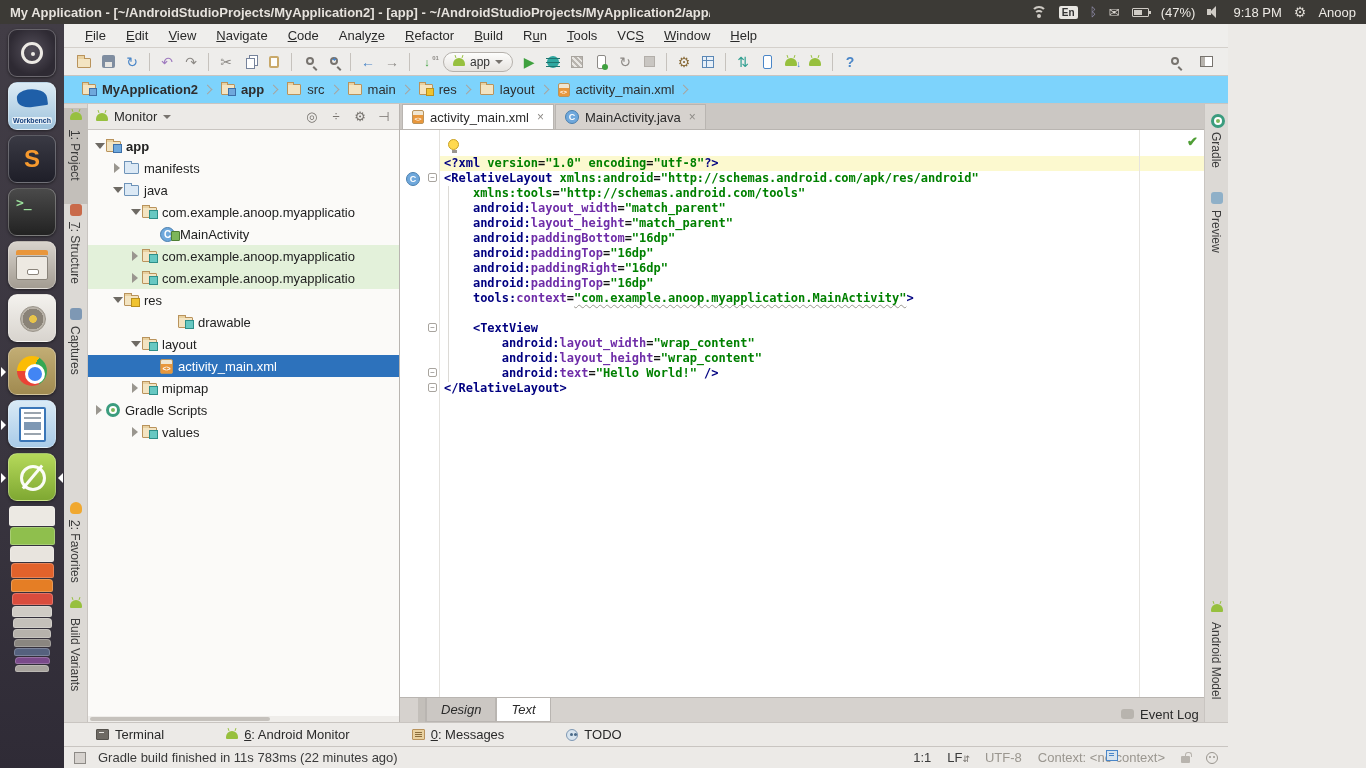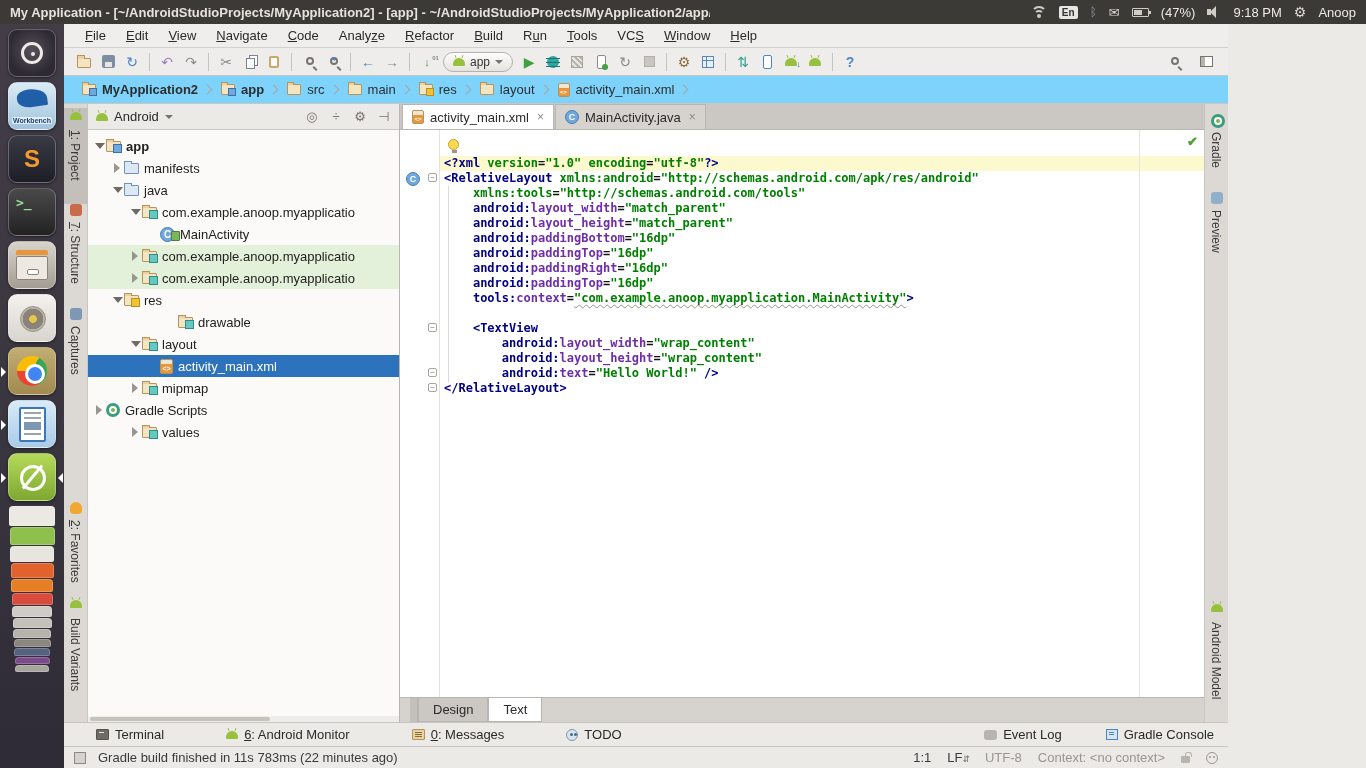--- a/index.html
+++ b/index.html
@@ -164,29 +164,29 @@
   .code-line.caret { background:#FCF9CF; }
   .c-t{color:#000080;} .c-n{color:#000080;} .c-a{color:#6F2DA8;} .c-g{color:#008000;} .c-p{color:#111;}
   .c-w{color:#008000; text-decoration:underline wavy #9A968F 1px; text-underline-offset:2px;}
   .fold { position:absolute; left:28px; width:9px; height:9px; border:1px solid #A8A49E; border-radius:2px; background:#fff; color:#77736E; font-size:8px; line-height:7px; text-align:center; }
   .gut-class { position:absolute; left:6px; width:14px; height:14px; border-radius:50%; background:#6FA8DC; border:1px solid #4A7FAE; color:#fff; font-size:9px; font-weight:bold; text-align:center; line-height:13px; }
   #bulb { position:absolute; left:8px; top:9px; width:11px; height:11px; background:#FFD94F; border:1px solid #C9A227; border-radius:50%; }
   #bulb::after { content:""; position:absolute; left:3px; top:10px; width:5px; height:3px; background:#9A968F; }
   #ok-check { position:absolute; right:6px; top:4px; color:#4F9E35; font-size:13px; font-weight:bold; }
   #margin-guide { position:absolute; top:0; bottom:0; left:699px; border-left:1px solid #E6E4E0; }
   #indent-guide { position:absolute; left:8px; top:56px; height:196px; border-left:1px solid #DCDAD6; }
-  #view-tabs { height:25px; background:#D6D2CE; border-top:1px solid #B9B5B1; display:flex; align-items:stretch; padding-left:10px; }
+  #view-tabs { height:25px; background:#D6D2CE; border-top:1px solid #B9B5B1; display:flex; align-items:stretch; padding-left:18px;font-style:italic; }
   .vwtab { display:flex; align-items:center; padding:0 14px; font-size:13px; color:#2A2A2A; border:1px solid #B9B5B1; border-top:none; background:#CBC7C3; }
   .vwtab.active { background:#fff; }
   #view-tabs .nub { width:8px; background:#C3BFBA; border-right:1px solid #B9B5B1; }
 
   
   #bottom-bar { height:24px; background:#ECEAE7; border-top:1px solid #C9C5C1; display:flex; align-items:center; font-size:13px; color:#2A2A2A; padding:0 14px; }
   .bbitem { display:flex; align-items:center; gap:6px; margin-right:44px;padding-left:18px; }
-  #bottom-right { margin-left:auto; display:flex; align-items:center; gap:26px; }
+  #bottom-right { margin-left:auto; display:flex; align-items:center; gap:26px;flex-direction:column; }
   #bottom-right .bbitem { margin-right:0; }
   .bi-term { width:13px; height:11px; background:#6E6A64; border:1px solid #55524D; border-radius:1px; position:relative; }
   .bi-term::after{content:"";position:absolute;left:2px;top:2px;width:5px;height:1px;background:#E8E6E2;}
   .bi-msg { width:13px; height:11px; background:#E9D1A0; border:1px solid #B9935C; border-radius:1px; position:relative;}
   .bi-msg::after{content:"";position:absolute;left:2px;top:2px;right:2px;height:1px;background:#8A6D3B;box-shadow:0 2px 0 #8A6D3B,0 4px 0 #8A6D3B;}
   .bi-todo { width:12px; height:12px; border-radius:50%; background:#D8E4EE; border:1px solid #7E98B4; position:relative;}
   .bi-todo::after{content:"";position:absolute;left:3px;top:3px;width:3px;height:3px;border-radius:50%;background:#4A6A88;box-shadow:4px 0 0 #4A6A88;}
   .bi-bubble { width:13px; height:10px; background:#B8B4AE; border-radius:3px; position:relative;}
   .bi-bubble::after{content:"";position:absolute;left:3px;bottom:-3px;border:3px solid transparent;border-top:4px solid #B8B4AE;}
   .bi-console { width:12px; height:11px; background:#D8E4EE; border:1px solid #4A86C8; position:relative;}
@@ -441,21 +441,21 @@
           </div>
           <div class="vtab" style="top: 492px; height: 124px;">
             <span class="droid vic" style="position: absolute; left: 6px; top: 4px;"></span>
             <span class="vlbl">Build Variants</span>
           </div>
         </div>
 
       <div id="project-panel">
         <div id="project-header">
           <span class="droid"></span>
-          <span>Android</span>
+          <span>Monitor</span>
           <span class="dd-arrow"></span>
           <span class="spacer"></span>
           <span class="ph-ic">◎</span>
           <span class="ph-ic">÷</span>
           <span class="ph-ic">⚙</span>
           <span class="ph-ic">⊣</span>
         </div>
         <div id="tree">
             <div class="trow bold" style="padding-left: 6px;">
               <span class="arr open"></span>

